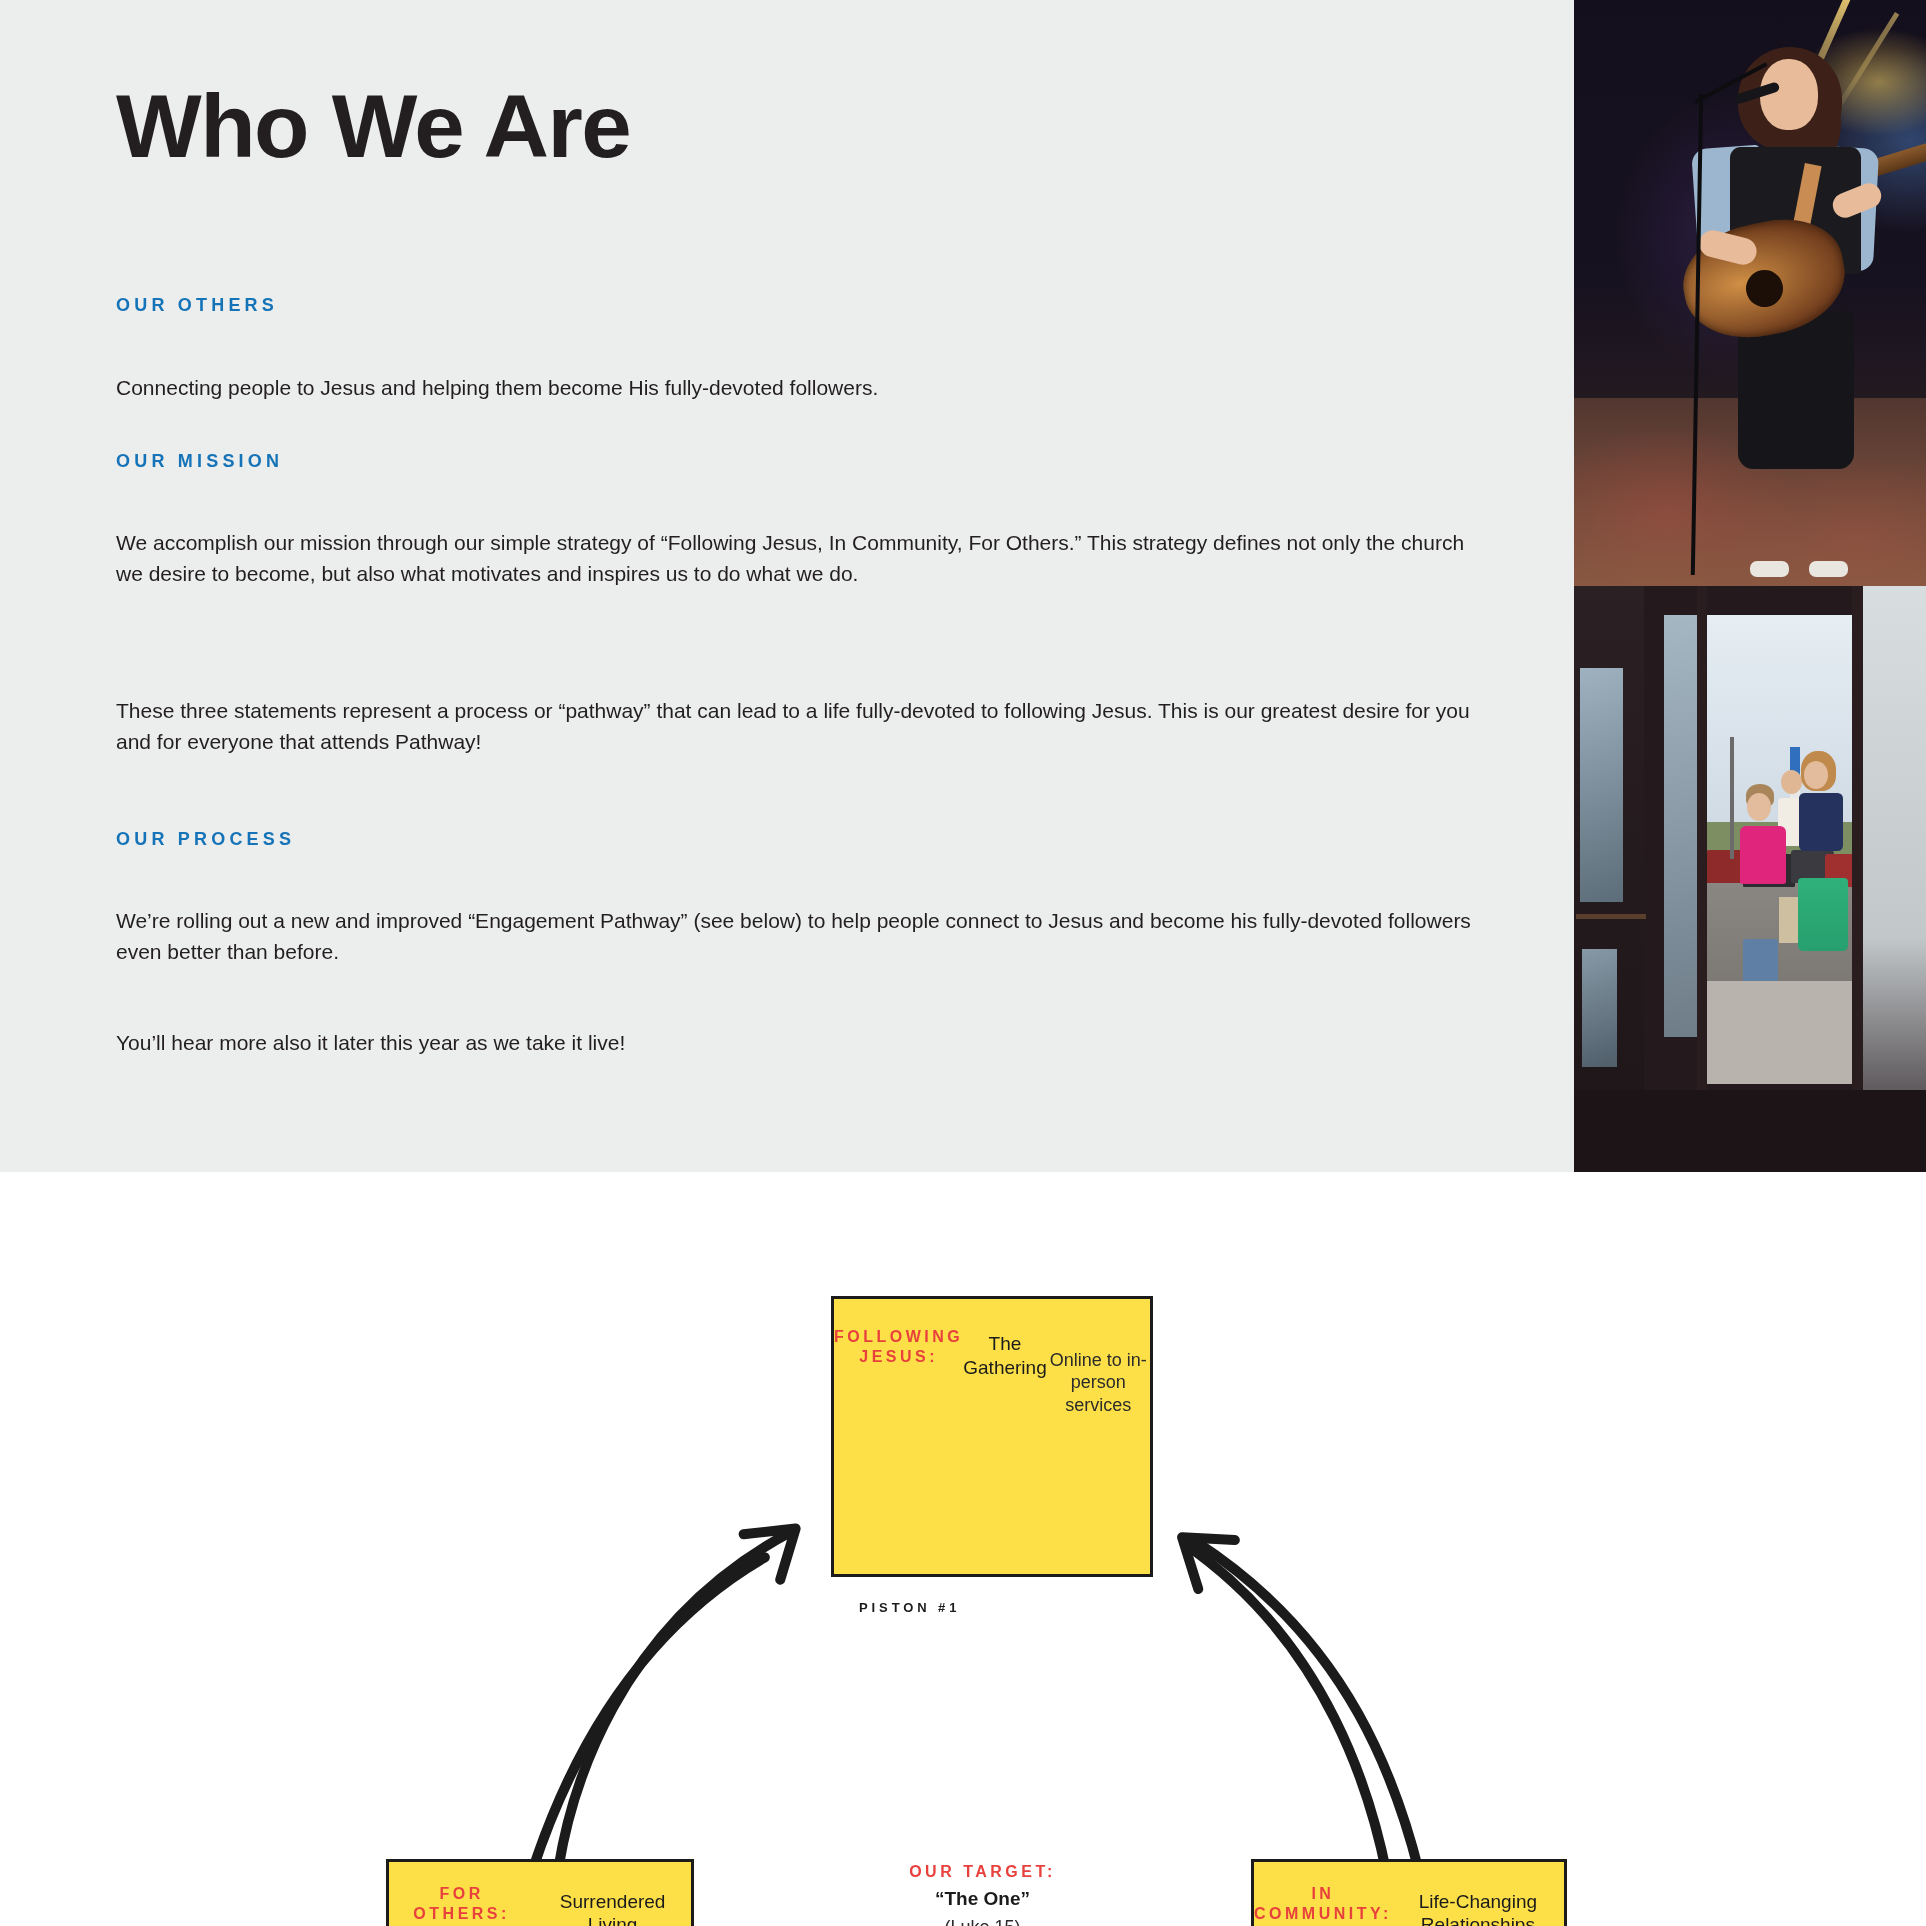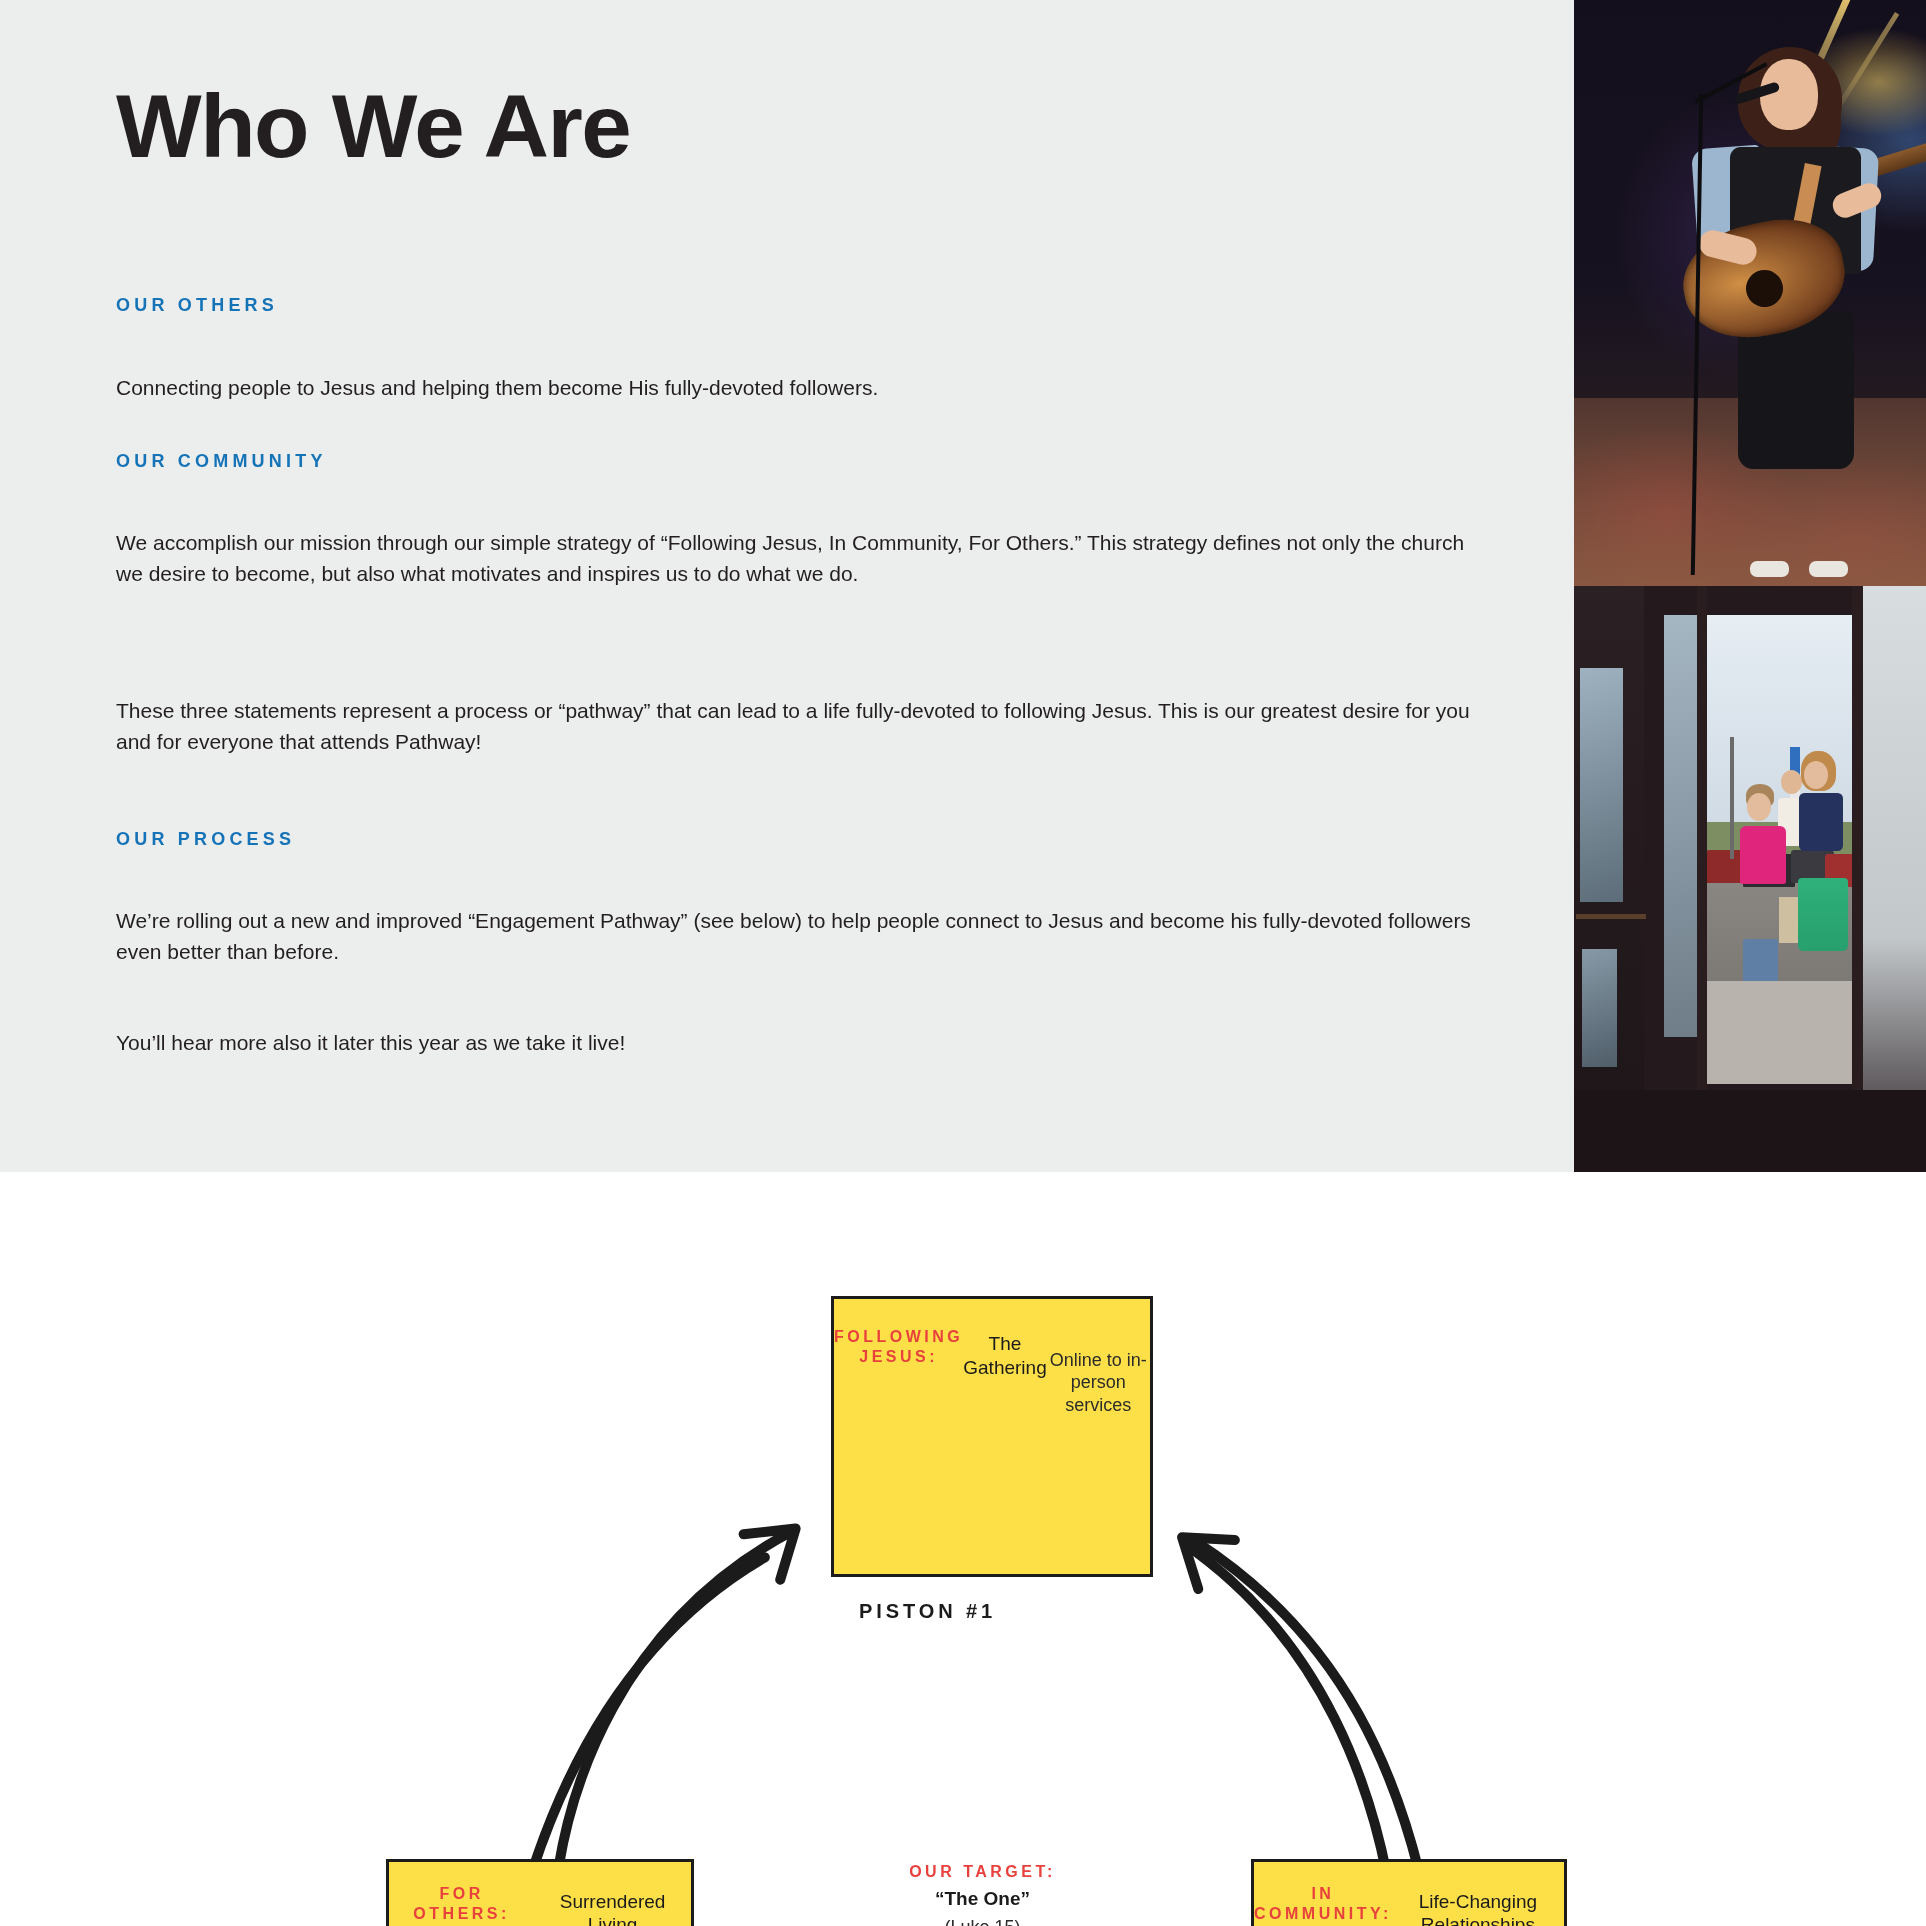--- a/index.html
+++ b/index.html
@@ -257,21 +257,21 @@
   }
   .node-desc {
     color: #2b2b2b;
     font-size: 18px;
     font-weight: 400;
     line-height: 1.26;
   }
   .piston-label {
     position: absolute;
     color: #1b1b1b;
-    font-size: 20px;
+    font-size: 13px;
     font-weight: 700;
     letter-spacing: 3.9px;
     white-space: nowrap;
   }
 
   #node-following { left: 831px; top: 124px;  width: 322px; height: 281px; padding-top: 28px; }
   #node-community { left: 1251px; top: 687px; width: 316px; height: 281px; padding-top: 22.3px; }
   #node-others    { left: 386px; top: 687px; width: 308px; height: 281px; padding-top: 22.3px; }
 
   #piston1-label { left: 859px; top: 428px; }
@@ -376,21 +376,21 @@
     </div>
 
   </div>
 
   <div id="content-col">
     <div id="page-title">Who We Are</div>
 
     <div class="kicker" id="kicker-mission">OUR OTHERS</div>
     <div class="body-p" id="para-mission">Connecting people to Jesus and helping them become His fully-devoted followers.</div>
 
-    <div class="kicker" id="kicker-strategy">OUR COMMUNITY</div>
+    <div class="kicker" id="kicker-strategy">OUR MISSION</div>
     <div class="body-p" id="para-strategy">We accomplish our mission through our simple strategy of “Following Jesus, In Community, For Others.” This strategy defines not only the church we desire to become, but also what motivates and inspires us to do what we do.</div>
     <div class="body-p" id="para-statements">These three statements represent a process or “pathway” that can lead to a life fully-devoted to following Jesus. This is our greatest desire for you and for everyone that attends Pathway!</div>
 
     <div class="kicker" id="kicker-process">OUR PROCESS</div>
     <div class="body-p" id="para-process">We’re rolling out a new and improved “Engagement Pathway” (see below) to help people connect to Jesus and become his fully-devoted followers even better than before.</div>
     <div class="body-p" id="para-live">You’ll hear more also it later this year as we take it live!</div>
   </div>
 </div>
 
 <div id="diagram">

